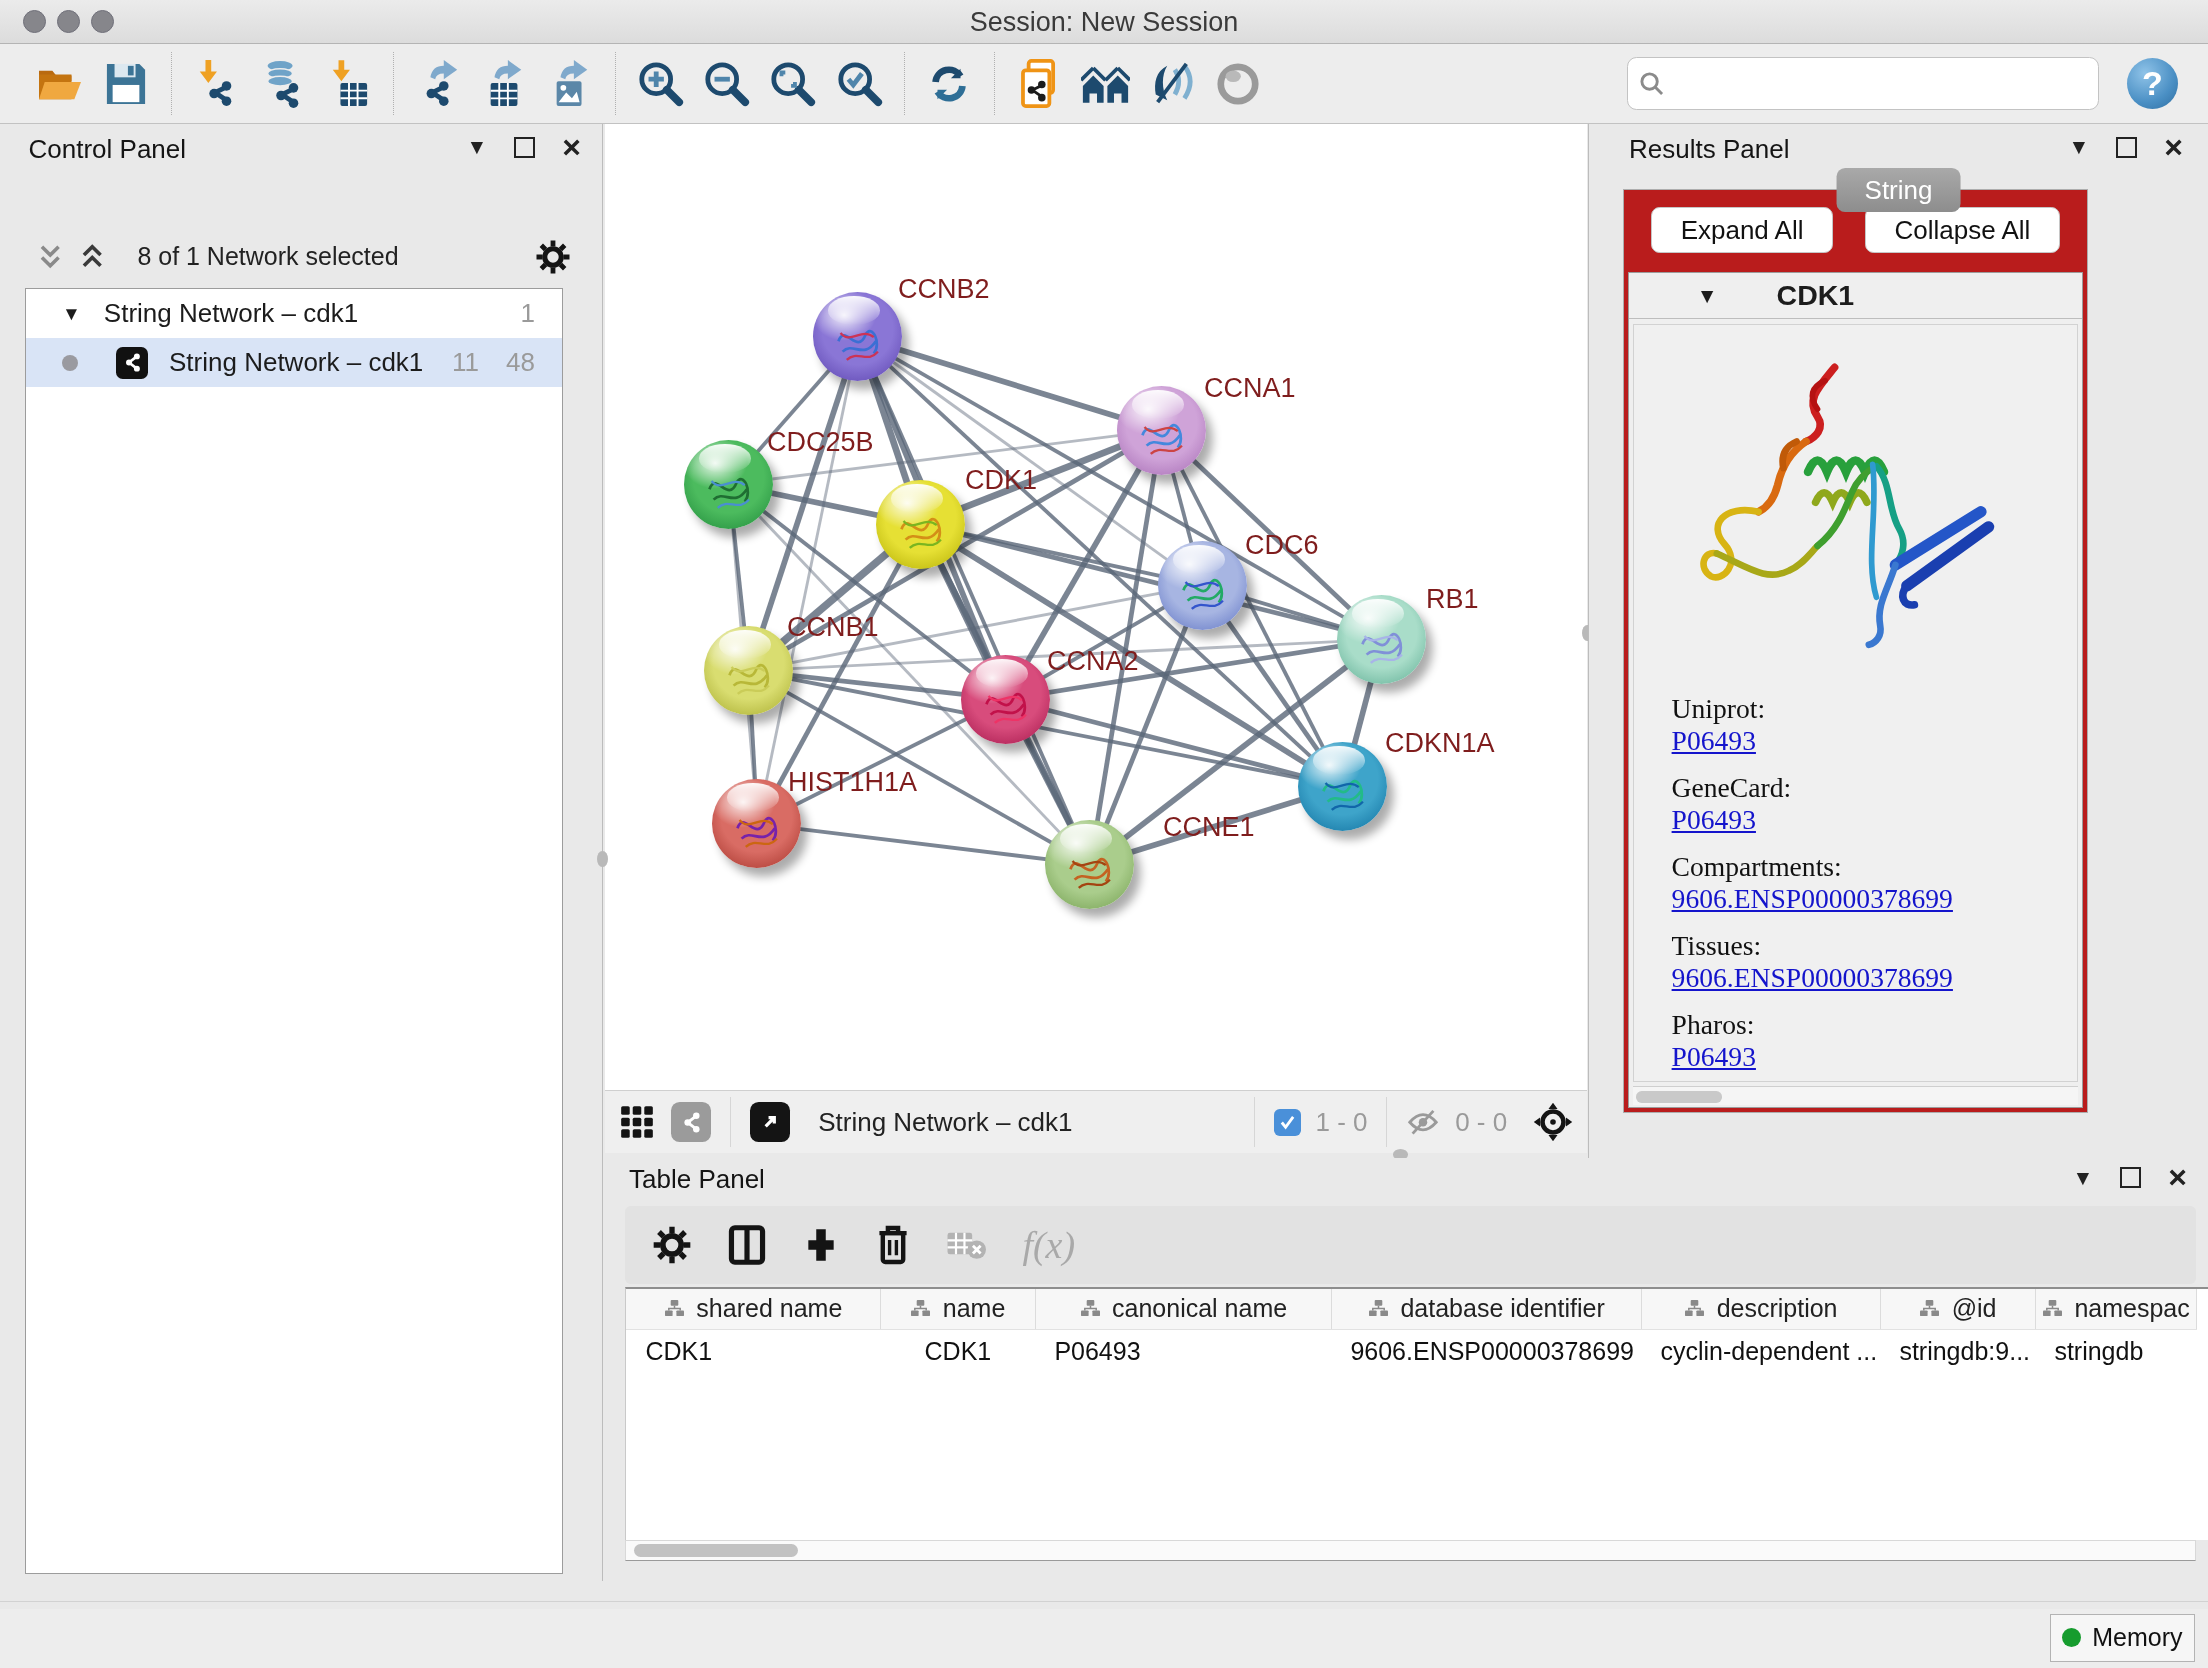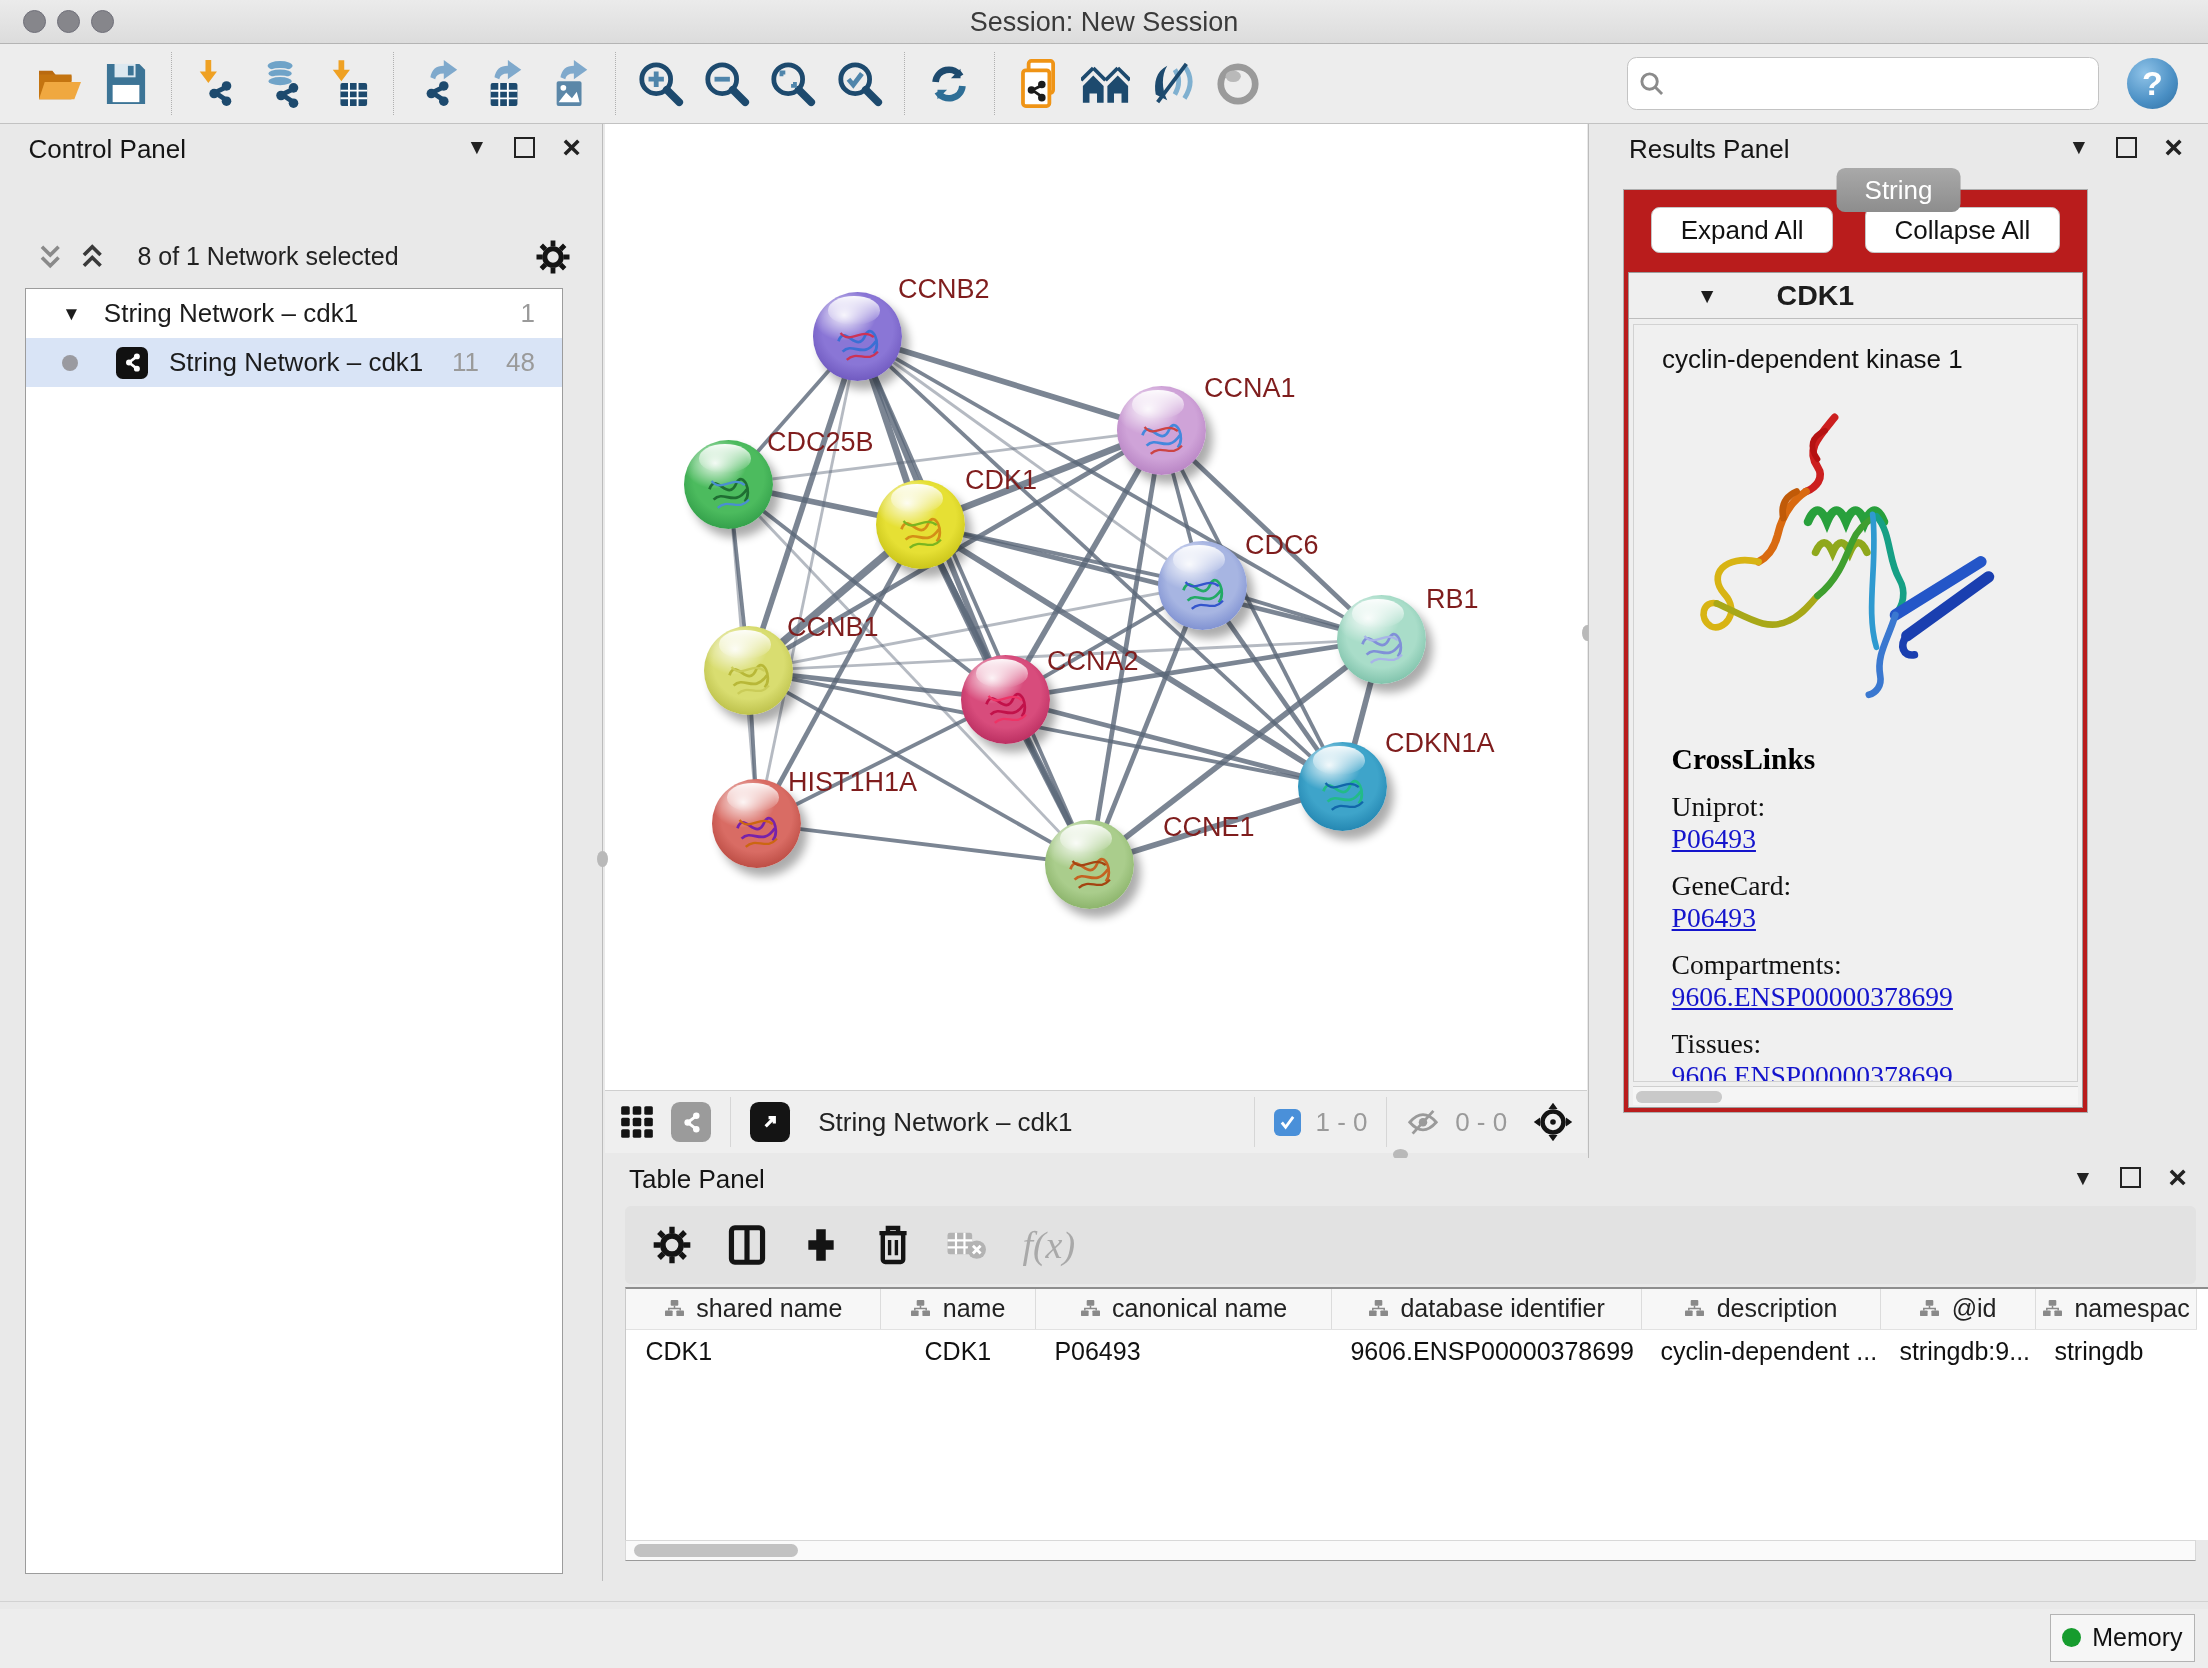--- a/index.html
+++ b/index.html
@@ -597,42 +597,40 @@
     <div class="rp-buttons">
       <button class="rp-btn">Expand All</button>
       <button class="rp-btn">Collapse All</button>
     </div>
     <div class="gene-card">
       <div class="gene-hdr">
         <span class="gene-caret">▼</span>
         <span class="gene-sym">CDK1</span>
       </div>
       <div class="gene-body">
-        <div class="gene-desc">cyclin-dependent kinase 1</div>
         <svg class="protein-img" width="361" height="314" viewBox="0 0 380 330">
           <g fill="none" stroke-linecap="round">
             <path d="M168 18 C150 40 138 52 150 70 C158 82 148 92 138 96" stroke="#cc1f1f" stroke-width="8"></path>
             <path d="M150 62 q-14-20 8-30" stroke="#b51212" stroke-width="6"></path>
             <path d="M138 96 C120 108 112 124 108 142 C104 158 96 166 88 170" stroke="#d96a10" stroke-width="8"></path>
             <path d="M128 96 q-18 8-14 28" stroke="#c05a08" stroke-width="7"></path>
             <path d="M88 170 C52 162 34 184 52 204 C70 224 50 244 38 238 C24 230 30 210 44 214" stroke="#d8b414" stroke-width="7"></path>
             <path d="M44 214 C76 228 96 244 120 232 C134 226 142 214 150 206" stroke="#a8a818" stroke-width="7"></path>
             <path d="M140 128 q10-24 20 0 q10-24 20 0 q10-24 20 0 q10-24 20 0" stroke="#28a03c" stroke-width="9"></path>
             <path d="M148 160 q9-20 18 0 q9-20 18 0 q9-20 18 0" stroke="#8fa81c" stroke-width="8"></path>
             <path d="M150 206 C170 190 178 170 186 150 C192 136 200 128 212 122" stroke="#3f9f2f" stroke-width="7"></path>
             <path d="M212 122 C228 140 224 168 236 188 C244 202 240 216 232 226" stroke="#16a085" stroke-width="7"></path>
             <path d="M232 226 L322 170" stroke="#2456c8" stroke-width="12"></path>
             <path d="M330 186 L244 248" stroke="#1a3fb0" stroke-width="12"></path>
             <path d="M244 248 C236 258 240 270 252 268" stroke="#1a3fb0" stroke-width="8"></path>
             <path d="M232 226 C224 252 212 268 216 290 C218 300 212 308 204 310" stroke="#3a78d0" stroke-width="7"></path>
             <path d="M208 120 C214 170 200 220 212 260" stroke="#2f9ad0" stroke-width="6"></path>
           </g>
         </svg>
         <div class="crosslinks">
-          <div class="cl-head">CrossLinks</div>
           <div>
               <div class="cl-row">
                 <span class="cl-label">Uniprot:</span>
                 <span class="cl-value"><a href="#">P06493</a></span>
               </div>
               <div class="cl-row">
                 <span class="cl-label">GeneCard:</span>
                 <span class="cl-value"><a href="#">P06493</a></span>
               </div>
               <div class="cl-row">

